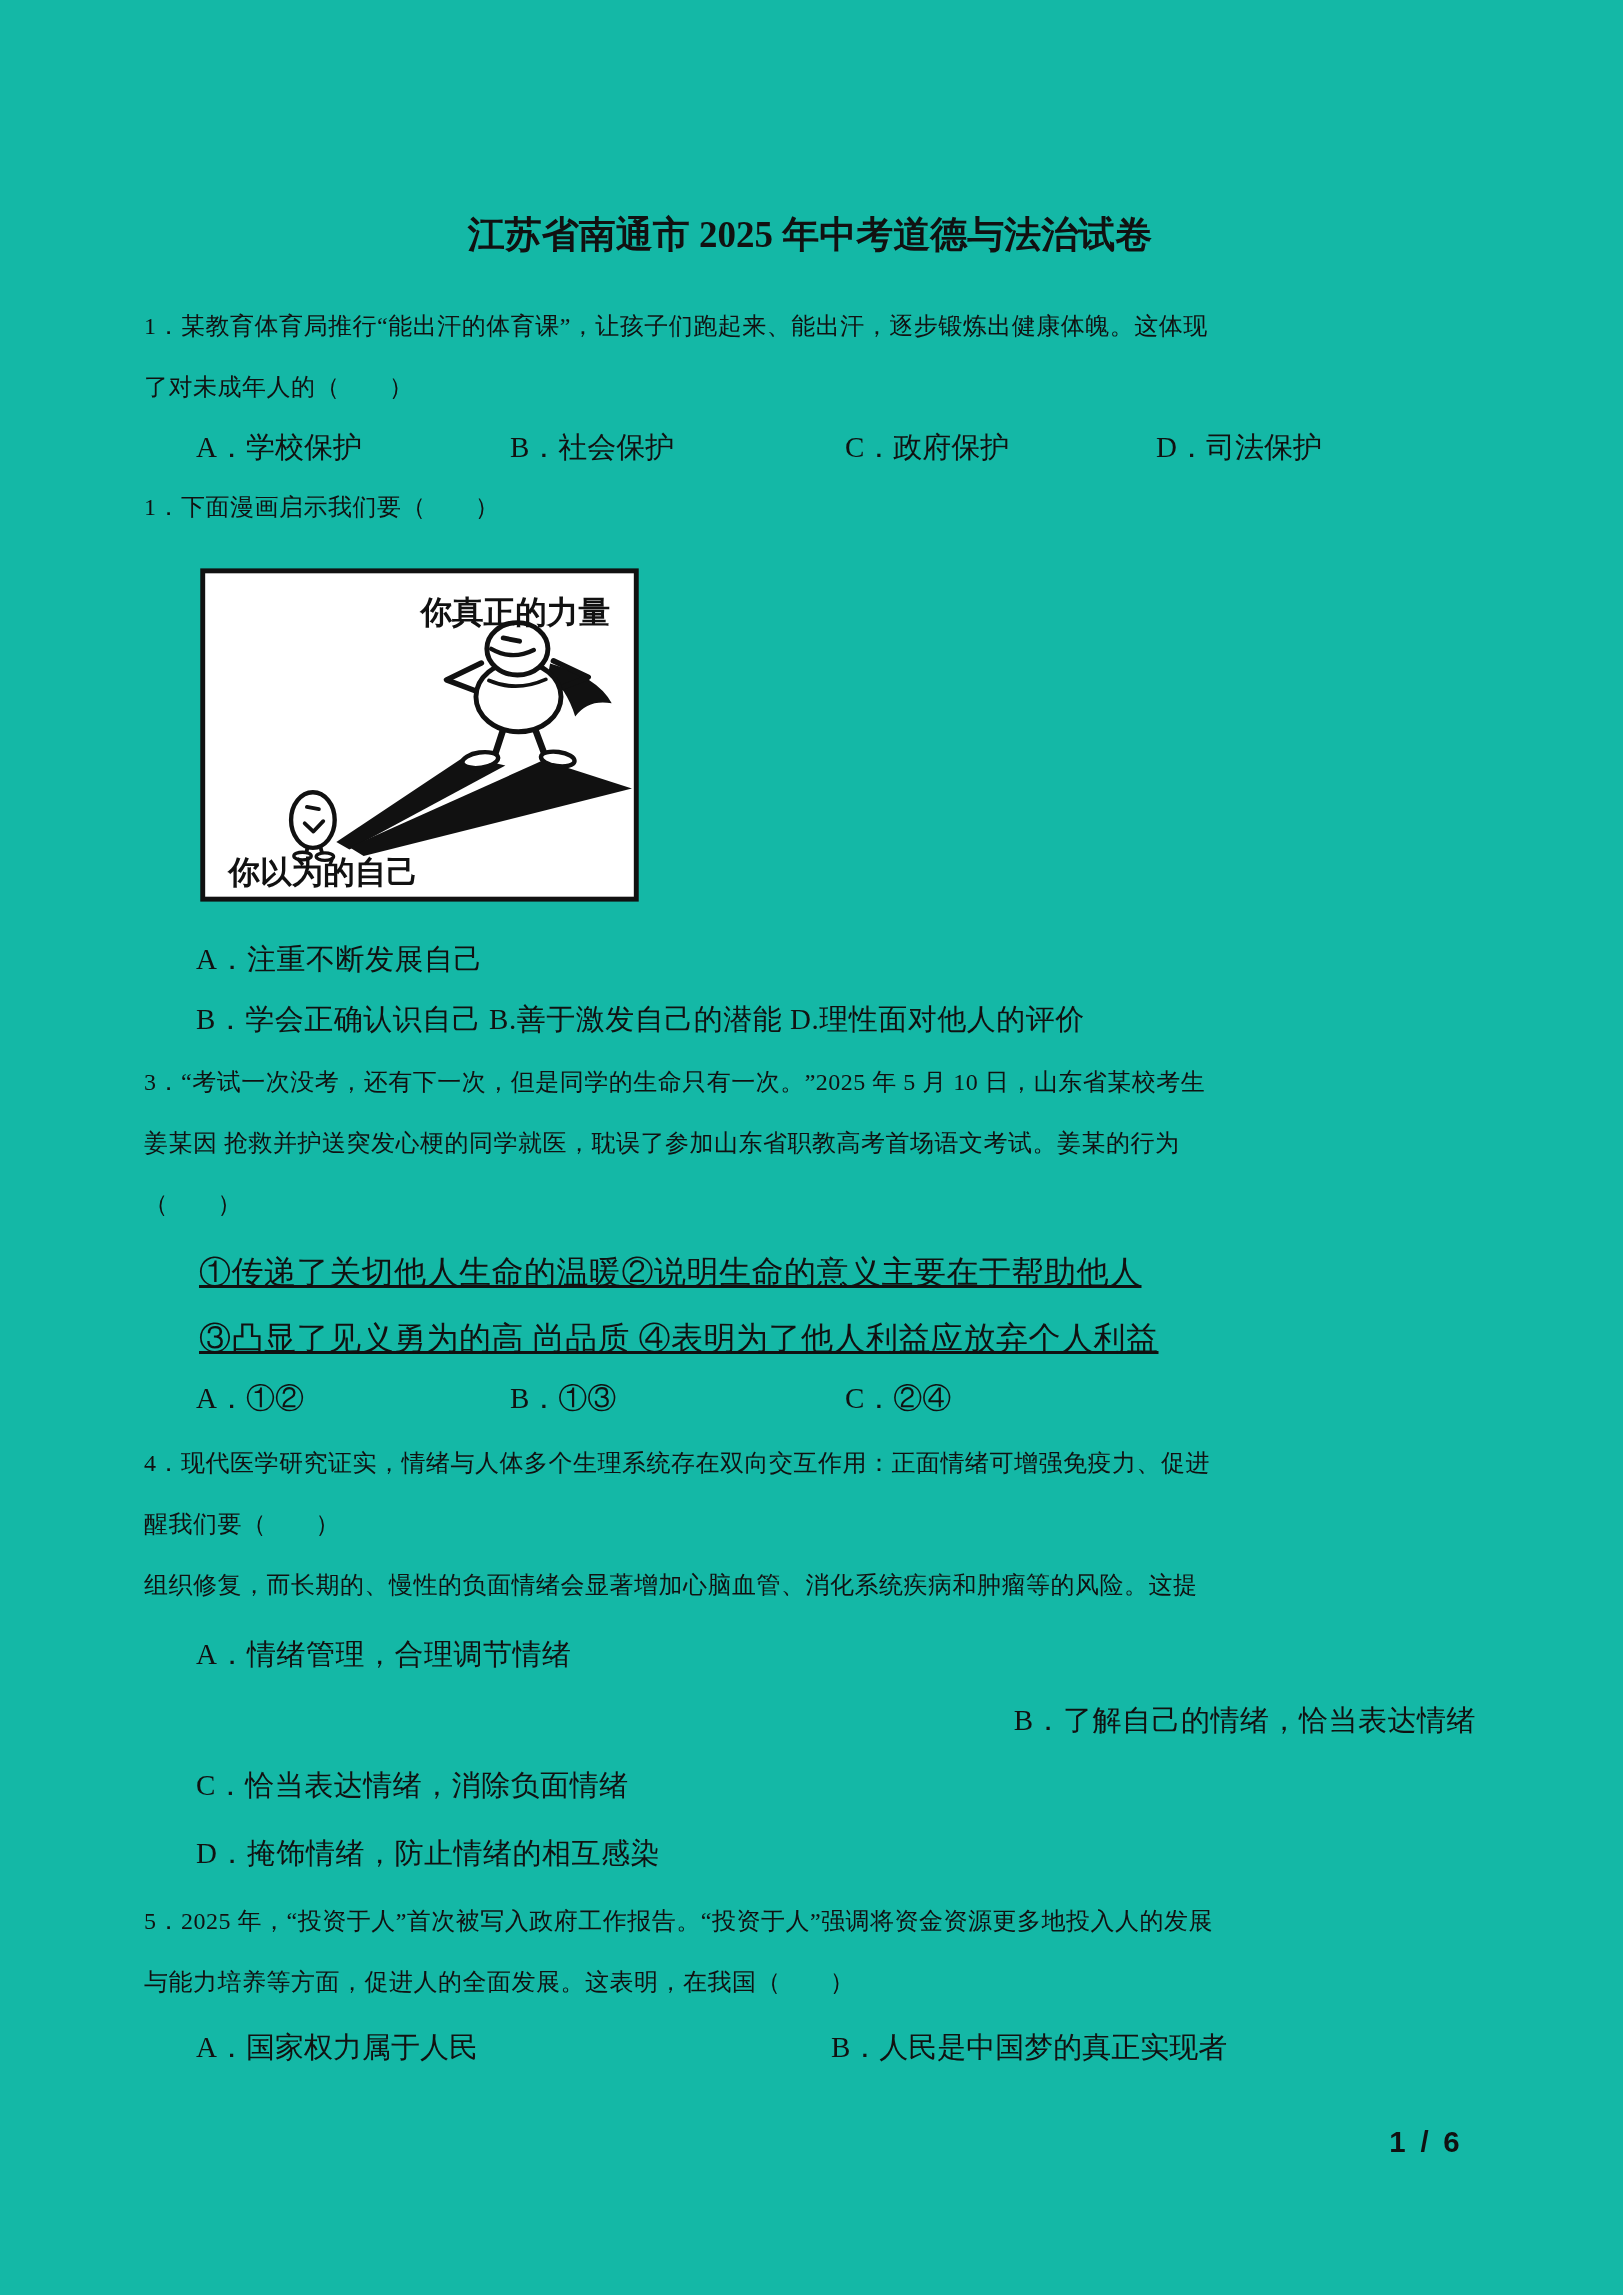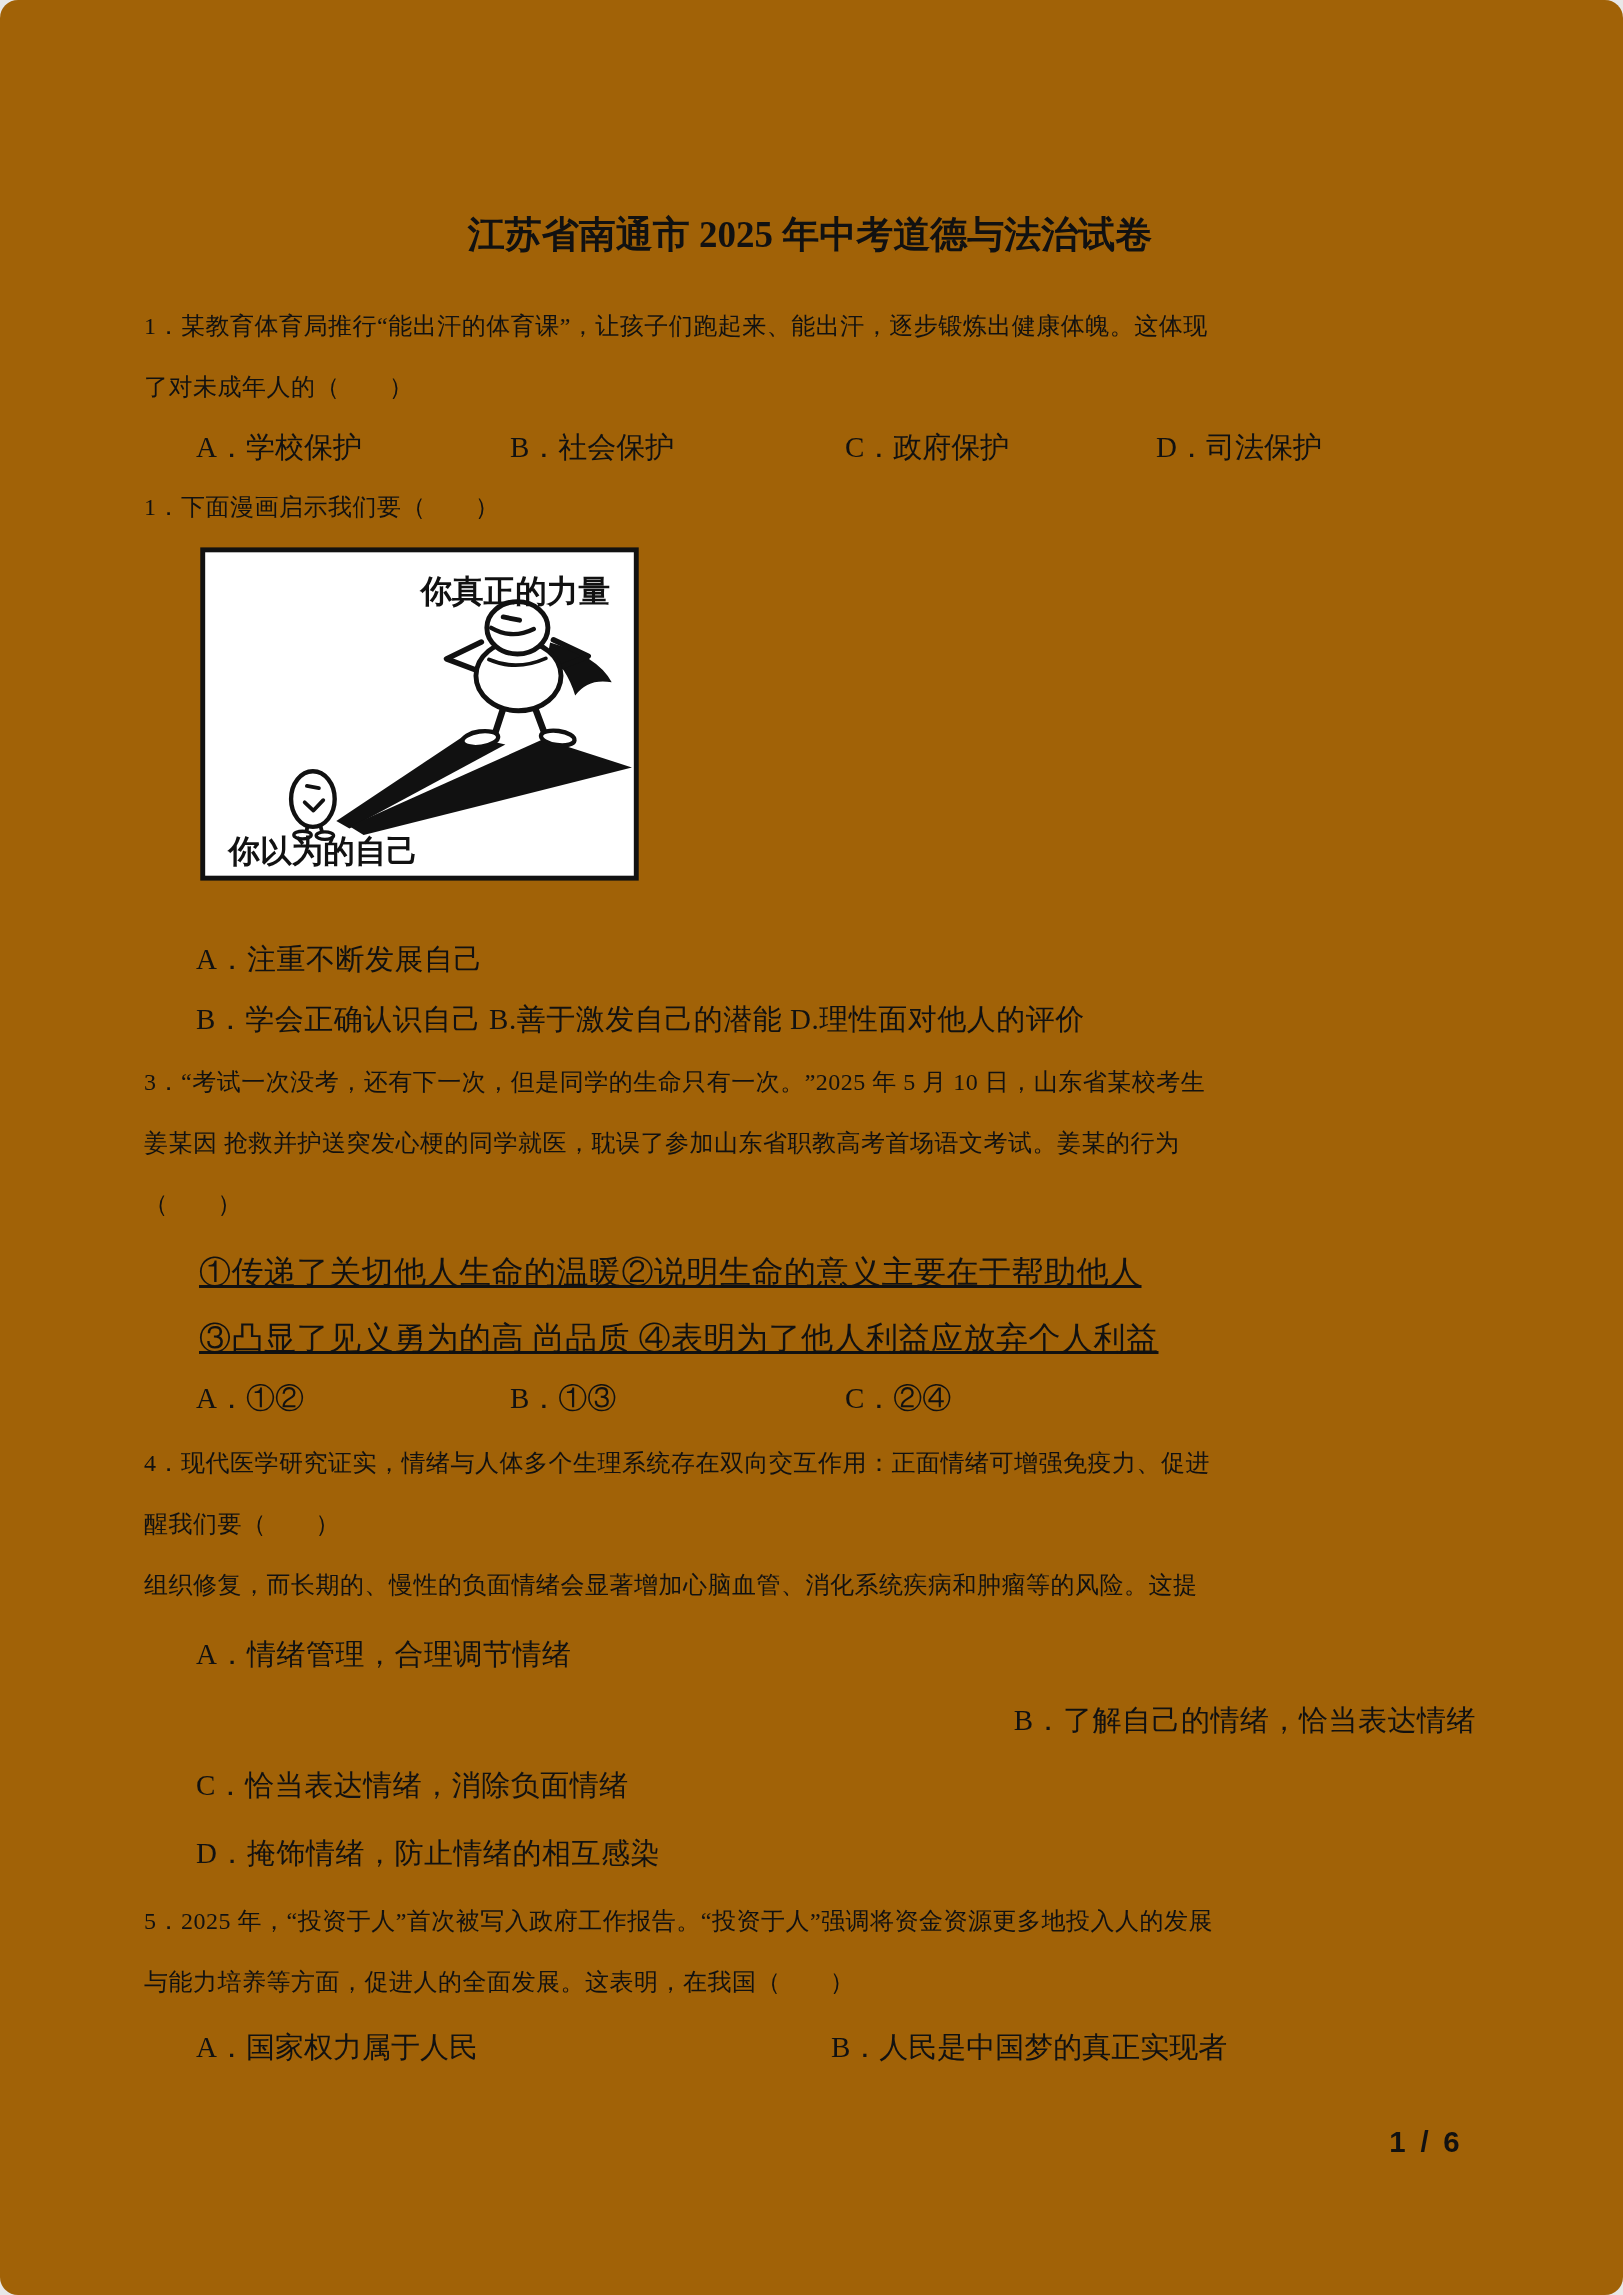--- a/index.html
+++ b/index.html
@@ -1,23 +1,22 @@
 <!DOCTYPE html>
 <html style="font-size:8.7px"><head>
 <meta charset="utf-8">
 <style>
   html,body{margin:0;padding:0;background:#e8e8e8;}
   .sheet{
     position:relative;
     width:1623px;height:2295px;
-    background:#a16207;
+    background:#14b8a6;
     font-family:"Liberation Serif","DejaVu Serif",serif;
     color:#111111;
     overflow:hidden;
-    border-radius:18px;
   }
   .abs{position:absolute;left:144px;right:147px;}
   .doc-title{
     top:210px;
     text-align:center;
     font-size:37px;
     font-weight:bold;
     line-height:50px;
     white-space:nowrap;
   }
@@ -46,21 +45,21 @@
   .item-line{
     padding-left:55px;
     font-size:32px;
     line-height:64px;
     white-space:nowrap;
     letter-spacing:0.5px;
     text-decoration:underline;
   }
   .comic{
     position:absolute;
-    left:200px;top:547px;
+    left:200px;top:568px;
     width:439px;height:334px;
   }
   .comic svg{display:block;width:439px;height:334px;}
   .page-num{
     position:absolute;
     top:2125px;right:160px;
     font-family:"Liberation Sans","DejaVu Sans",sans-serif;
     font-size:29.4px;
     font-weight:bold;
     letter-spacing:3.3px;

